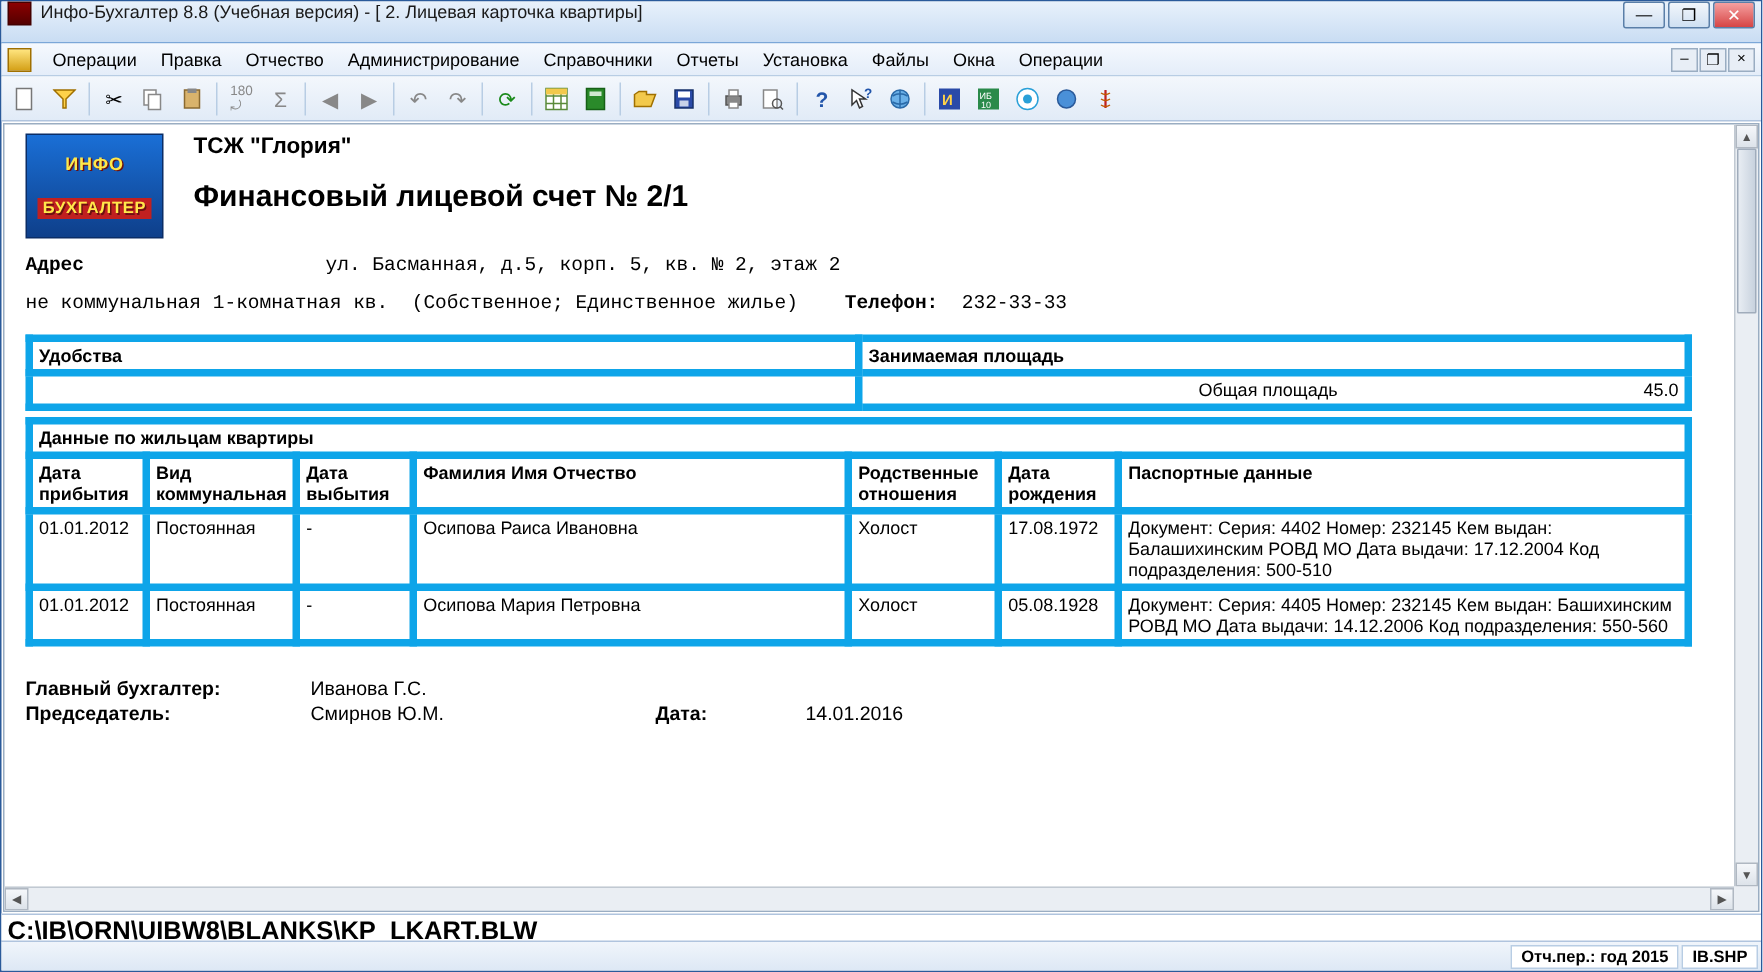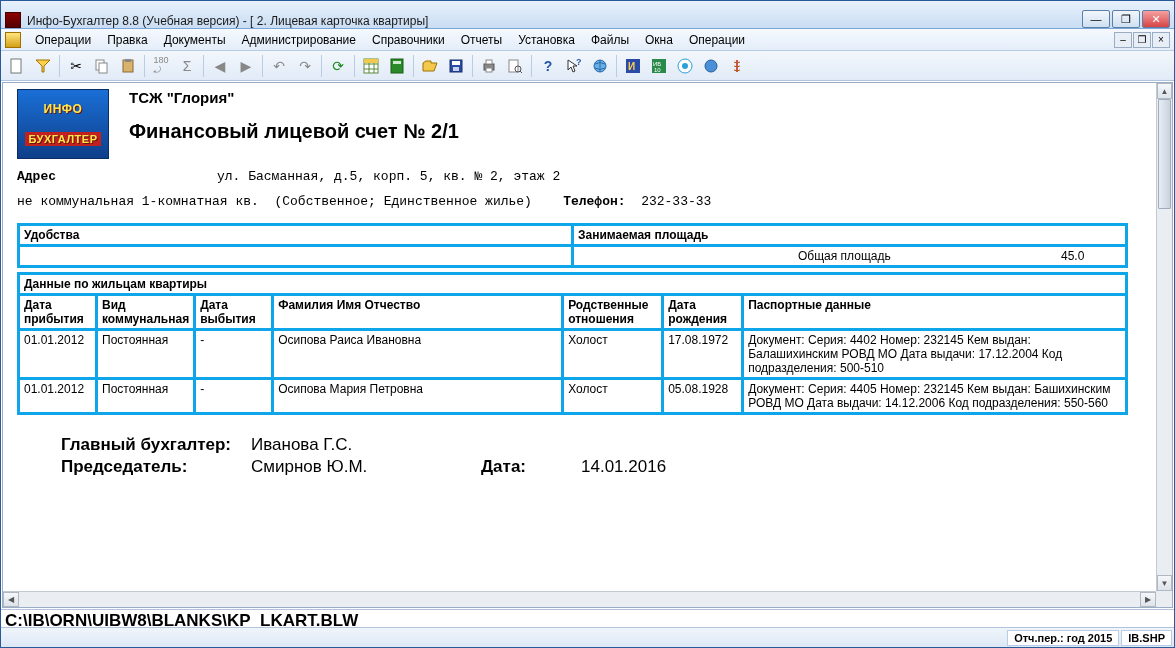--- a/index.html
+++ b/index.html
@@ -15,21 +15,21 @@
 .window {
   width: 1175px; height: 648px;
   background: #fff;
   border: 1px solid #2a5a9a;
   display: flex; flex-direction: column;
 }
 .titlebar {
   height: 28px;
   background: linear-gradient(#e8f1fb, #c9ddf3);
   border-bottom: 1px solid #7ba7d8;
-  display: flex; align-items: flex-end;
+  display: flex; align-items: flex-start;
   padding: 0 4px;
 }
 .titlebar .app-icon {
   width: 16px; height: 16px;
   background: linear-gradient(#8b0000, #550000);
   border: 1px solid #400;
   margin-right: 6px;
 }
 .titlebar .title { flex: 1; color: #1a1a1a; font-size: 12px; }
 .win-controls { display: flex; gap: 2px; }
@@ -152,28 +152,28 @@
 .info-lines .val { }
 .info-line2 { font-family: "Courier New", monospace; font-size: 13px; margin-bottom: 2px;}
 .info-line2 .b { font-weight: bold; }
 table.grid {
   border-collapse: collapse;
   width: 100%;
   font-family: Arial, sans-serif;
   font-size: 12px;
 }
 table.grid td, table.grid th {
-  border: 3px solid #0ea5e9;
+  border: 5px solid #0ea5e9;
   padding: 2px 4px;
   vertical-align: top;
 }
 table.grid th { font-weight: bold; text-align: left; }
 .tbl2 th { text-align: center; }
 .section-head td { font-weight: bold; }
-.sigs { font-family: Arial, sans-serif; font-size: 17px; margin-top: 20px; margin-left: 44px; }
+.sigs { font-family: Arial, sans-serif; font-size: 13px; margin-top: 20px; }
 .sigs .row { display: flex; margin-bottom: 2px;}
 .sigs .lbl { font-weight: bold; width: 190px; }
 .sigs .val { width: 230px; }
 .sigs .dlbl { font-weight: bold; width: 100px;}
 .path-bar {
   height: 18px;
   border-top: 1px solid #b0c4de;
   background: #fff;
   font-size: 17px;
   font-weight: bold;
@@ -211,21 +211,21 @@
       <div class="win-btn">—</div>
       <div class="win-btn">❐</div>
       <div class="win-btn close">✕</div>
     </div>
   </div>
 
   <div class="menubar">
     <div class="menu-icon"></div>
     <div class="menu-item"><span>Операции</span></div>
     <div class="menu-item"><span>Правка</span></div>
-    <div class="menu-item"><span>Документы</span></div>
+    <div class="menu-item"><span>Отчество</span></div>
     <div class="menu-item"><span>Администрирование</span></div>
     <div class="menu-item"><span>Справочники</span></div>
     <div class="menu-item"><span>Отчеты</span></div>
     <div class="menu-item"><span>Установка</span></div>
     <div class="menu-item"><span>Файлы</span></div>
     <div class="menu-item"><span>Окна</span></div>
     <div class="menu-item"><span>Операции</span></div>
     <div class="mdi-controls">
       <div class="mdi-btn">–</div>
       <div class="mdi-btn">❐</div>
@@ -390,21 +390,21 @@
               <tr class="section-head">
             <td style="width:50%">Удобства</td>
             <td>Занимаемая площадь</td>
           </tr>
           <tr class="area-row">
             <td></td>
             <td style="padding:0">
               <div style="display:flex;justify-content:space-between;padding:2px 4px">
                 <span style="width:220px"></span>
                 <span style="flex:1">Общая площадь</span>
-                <span style="width:60px">45.0</span>
+                <span style="text-align:right;width:60px">45.0</span>
               </div>
             </td>
           </tr>
         </tbody>
           </table>
       </div>
 
       <table class="grid tbl2">
         <tbody>
             <tr class="section-head">

